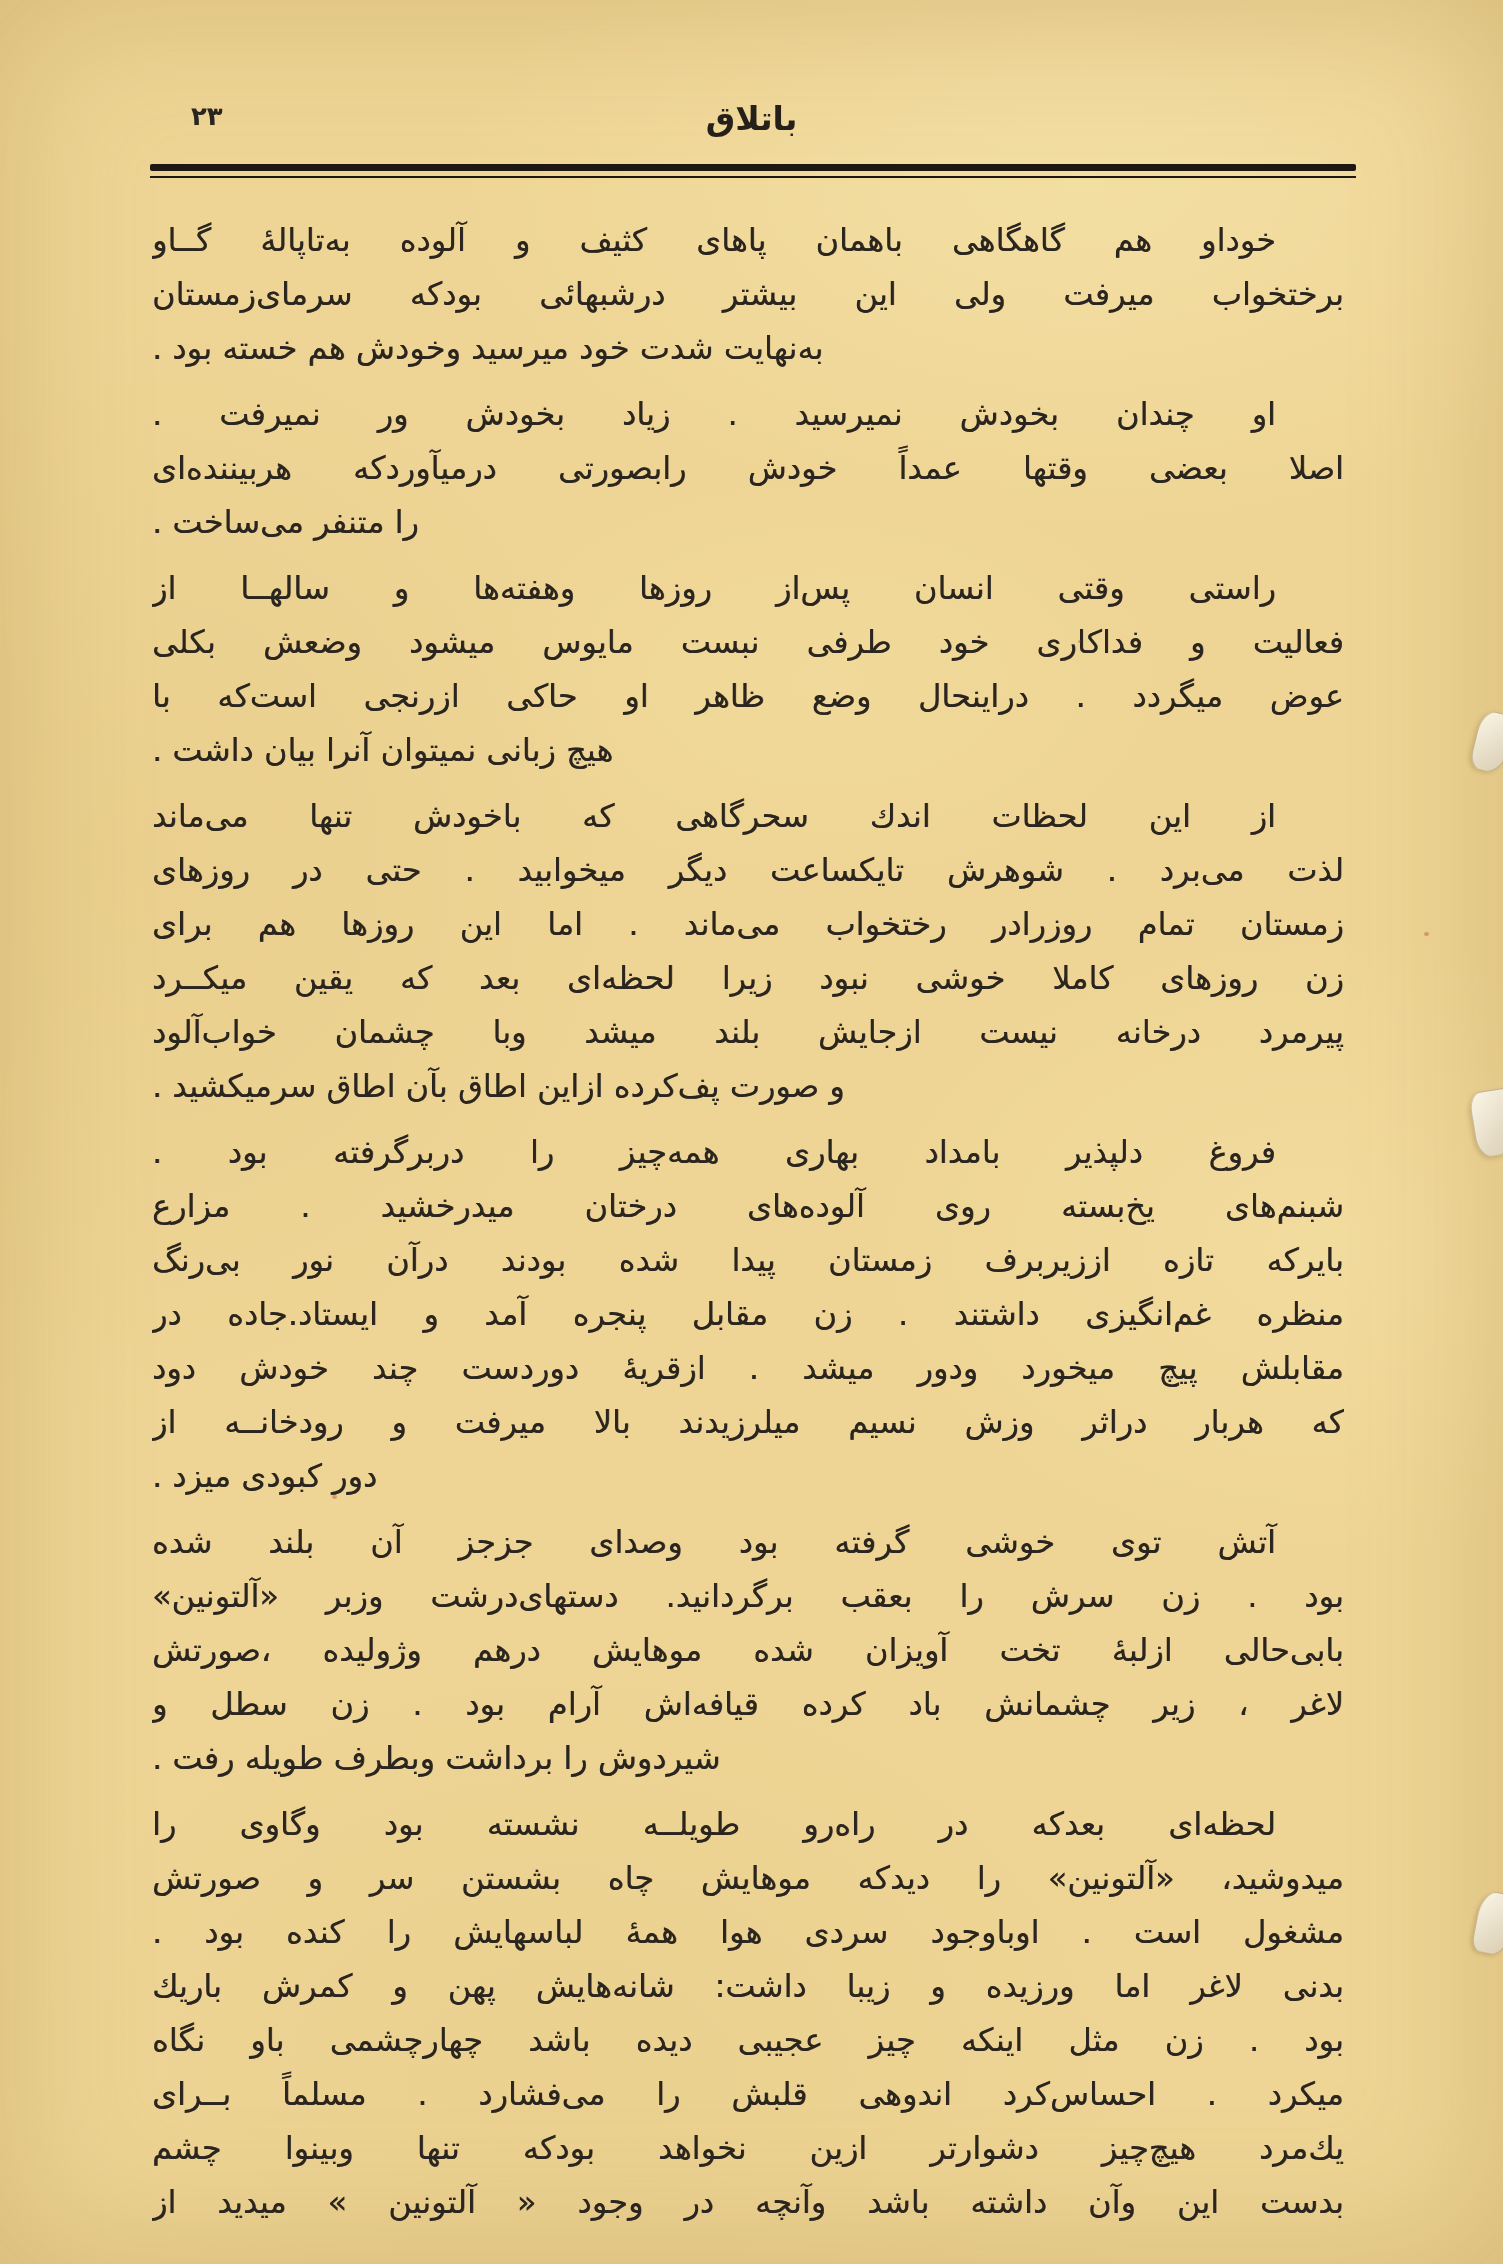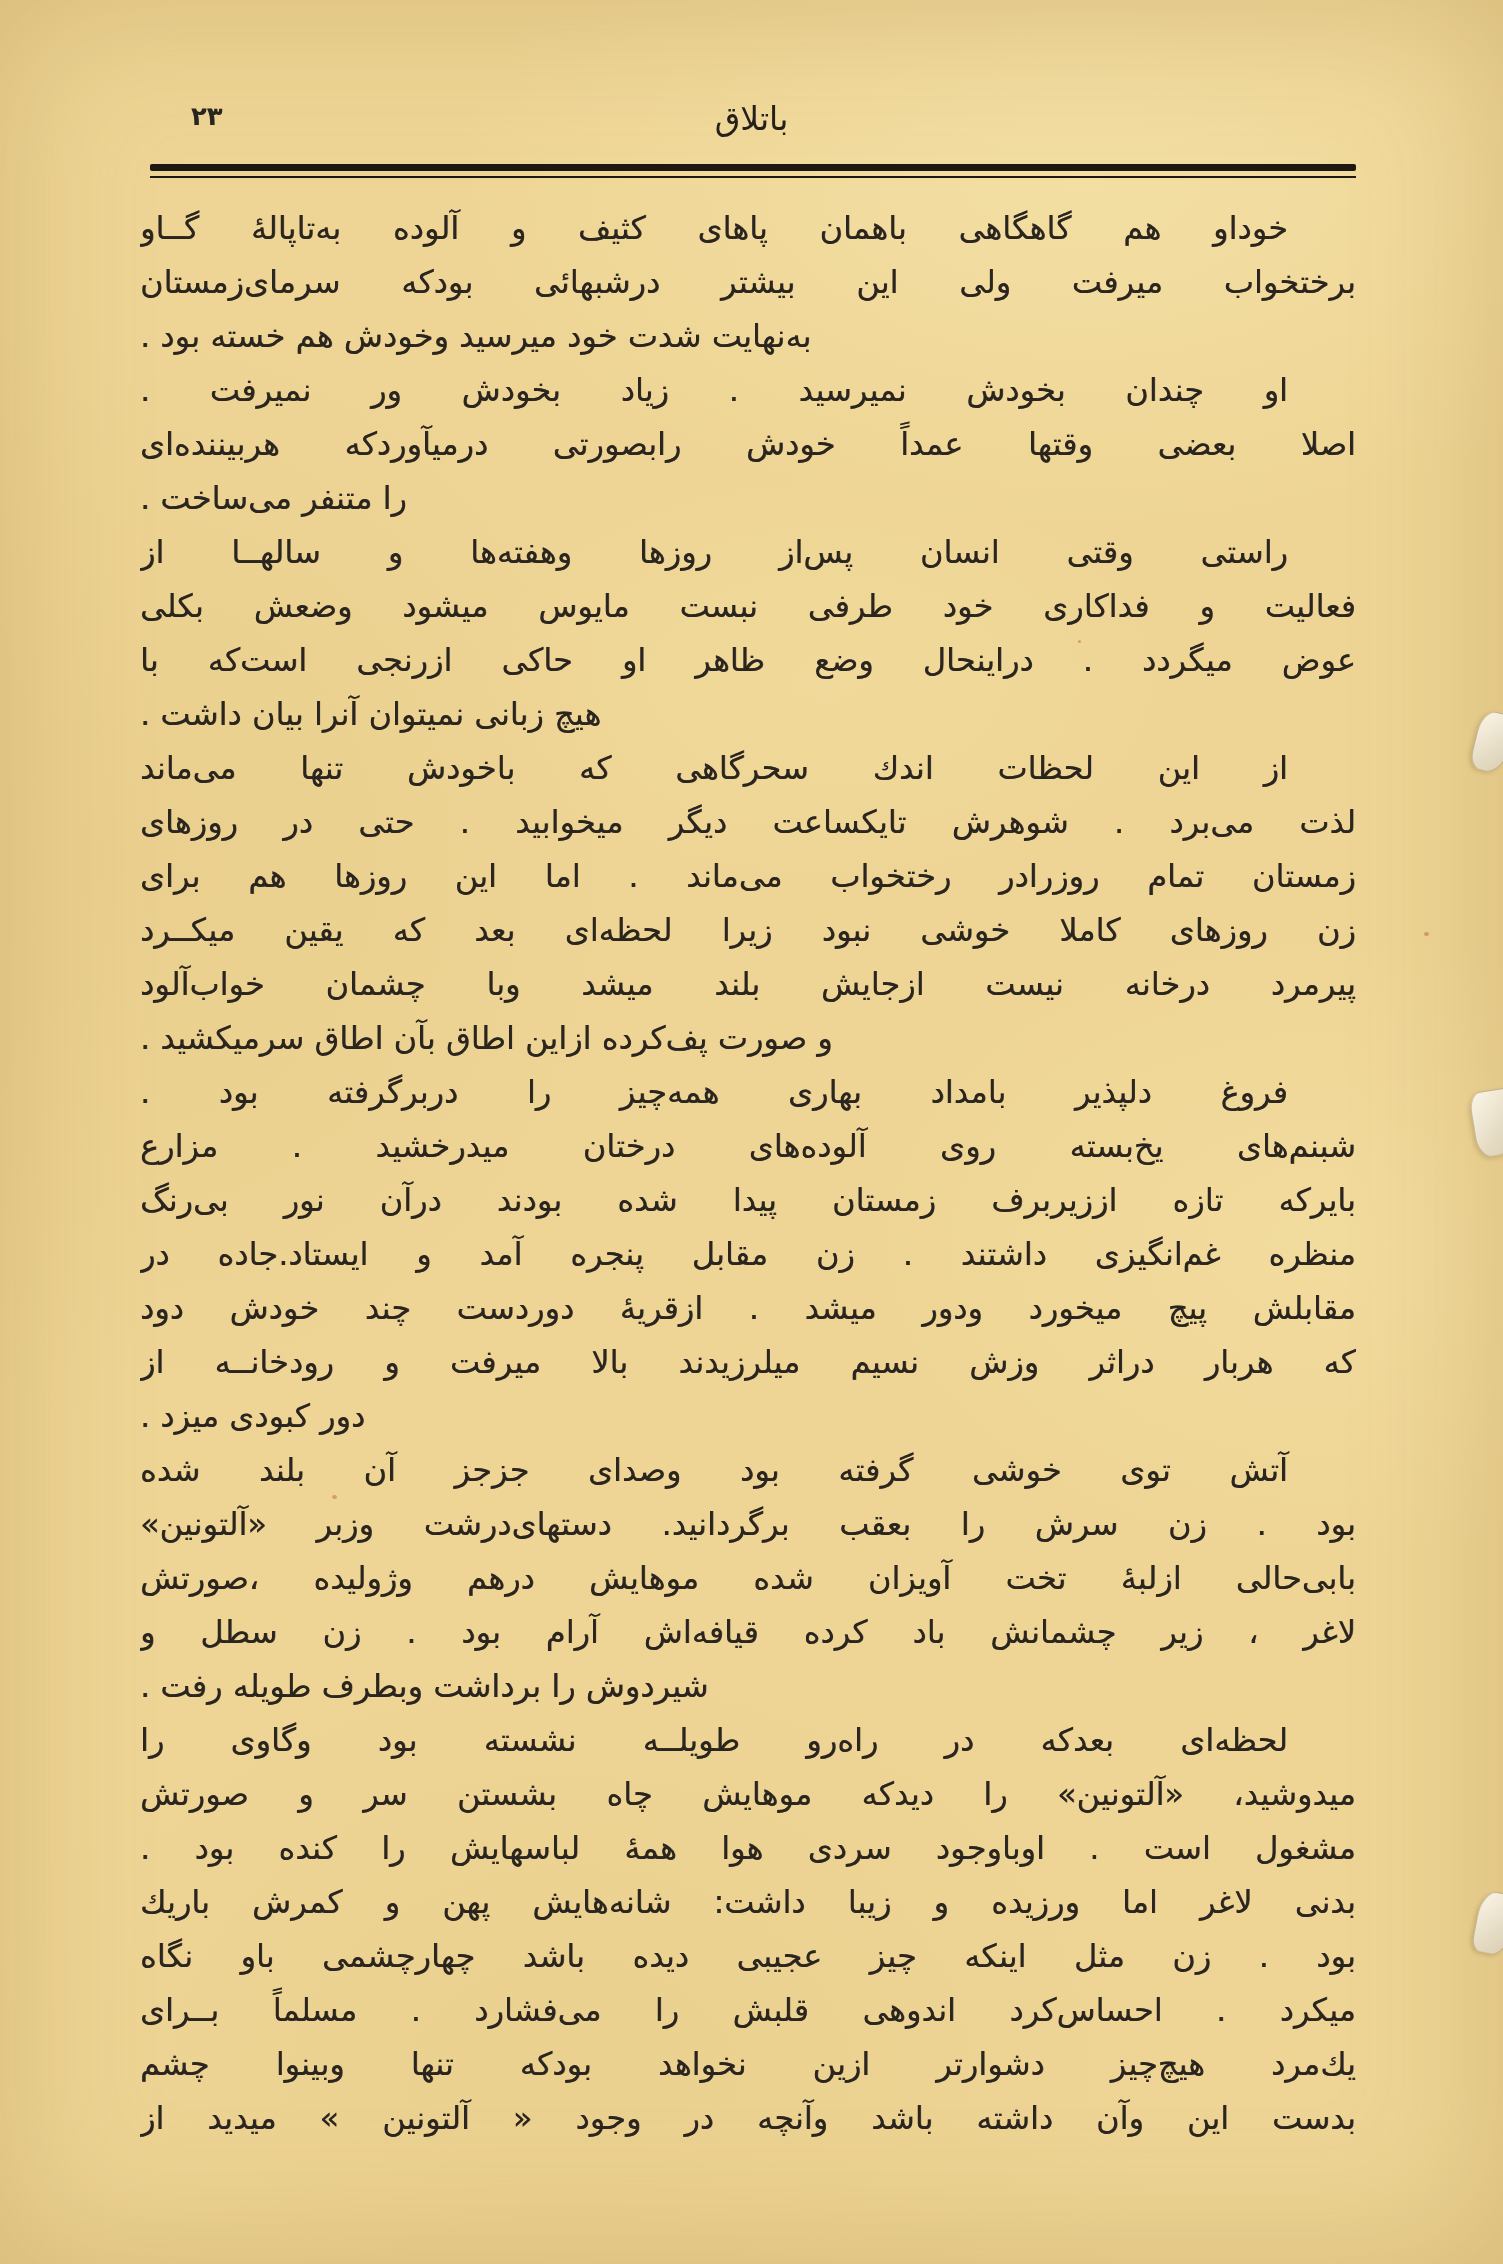--- a/index.html
+++ b/index.html
@@ -35,21 +35,21 @@
     letter-spacing: 4px;
     color: #2b2520;
   }
   .title {
     position: absolute;
     left: 0;
     right: 0;
     top: 99px;
     text-align: center;
     font-size: 33px;
-    font-weight: normal;
+    font-weight: bold;
     color: #26201b;
   }
   .rule {
     position: absolute;
     left: 150px;
     right: 147px;
     top: 164px;
   }
   .rule-thick {
     height: 7px;
@@ -64,21 +64,21 @@
   .body-text {
     position: absolute;
     top: 201px;
     right: 147px;
     left: 140px;
     direction: rtl;
     font-size: 32px;
     color: #2b2520;
     text-shadow: 0.4px 0 0 rgba(43,37,32,.65);
   }
-  .paragraph { margin: 0; }
+  .paragraph { margin: 12px; }
   .line {
     height: 54px;
     line-height: 54px;
     overflow: hidden;
     text-align: justify;
     text-align-last: justify;
     white-space: normal;
   }
   .line.first { padding-right: 68px; }
   .line.last {

